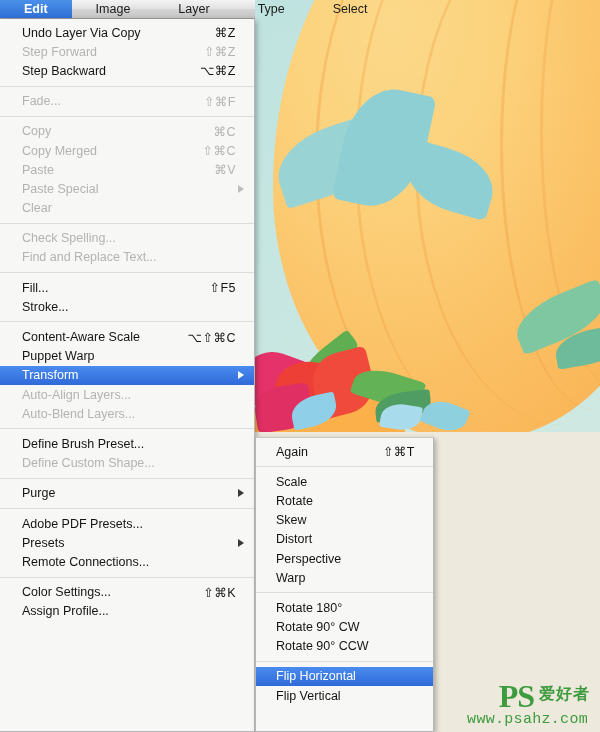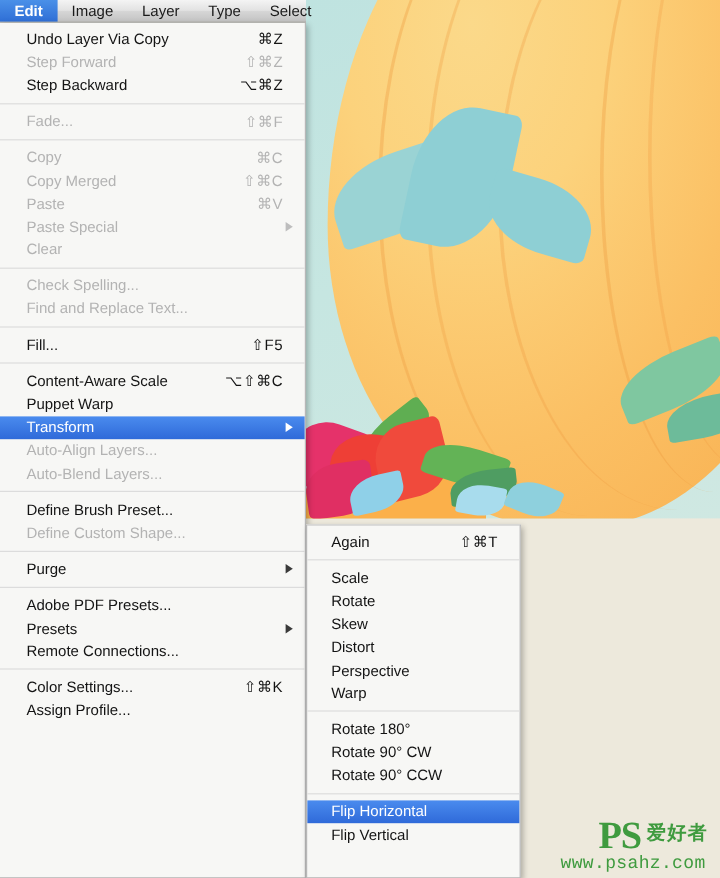--- a/index.html
+++ b/index.html
@@ -77,21 +77,21 @@
 
   
   .menubar {
     position: absolute; left: 0; top: 0; width: 255px; height: 19px;
     background: linear-gradient(to bottom, #f4f4f4 0%, #e2e2e2 48%, #d6d6d6 52%, #c3c3c3 100%);
     border-bottom: 1px solid #9b9b9b;
     display: flex; align-items: stretch;
     font-size: 12.5px;
   }
   .menubar-item {
-    display: flex; align-items: center; padding: 0 12px;
+    display: flex; align-items: center; padding: 0 24px;
     color: #1a1a1a; white-space: nowrap;
   }
   .menubar-item.active {
     background: linear-gradient(to bottom, #4a90e8 0%, #2f6fd6 100%);
     color: #ffffff; font-weight: bold;
   }
 
   
   .menu-panel {
     position: absolute; left: 0; top: 19px; width: 255px; height: 713px;
@@ -270,20 +270,24 @@
       <div class="mi disabled">
         <span class="label">Find and Replace Text...</span>
         <span class="spacer"></span>
       </div>
       <div class="sep"></div>
       <div class="mi">
         <span class="label">Fill...</span>
         <span class="spacer"></span>
         <span class="shortcut">⇧F5</span>
       </div>
+      <div class="mi">
+        <span class="label">Stroke...</span>
+        <span class="spacer"></span>
+      </div>
       <div class="sep"></div>
       <div class="mi">
         <span class="label">Content-Aware Scale</span>
         <span class="spacer"></span>
         <span class="shortcut">⌥⇧⌘C</span>
       </div>
       <div class="mi">
         <span class="label">Puppet Warp</span>
         <span class="spacer"></span>
       </div>

